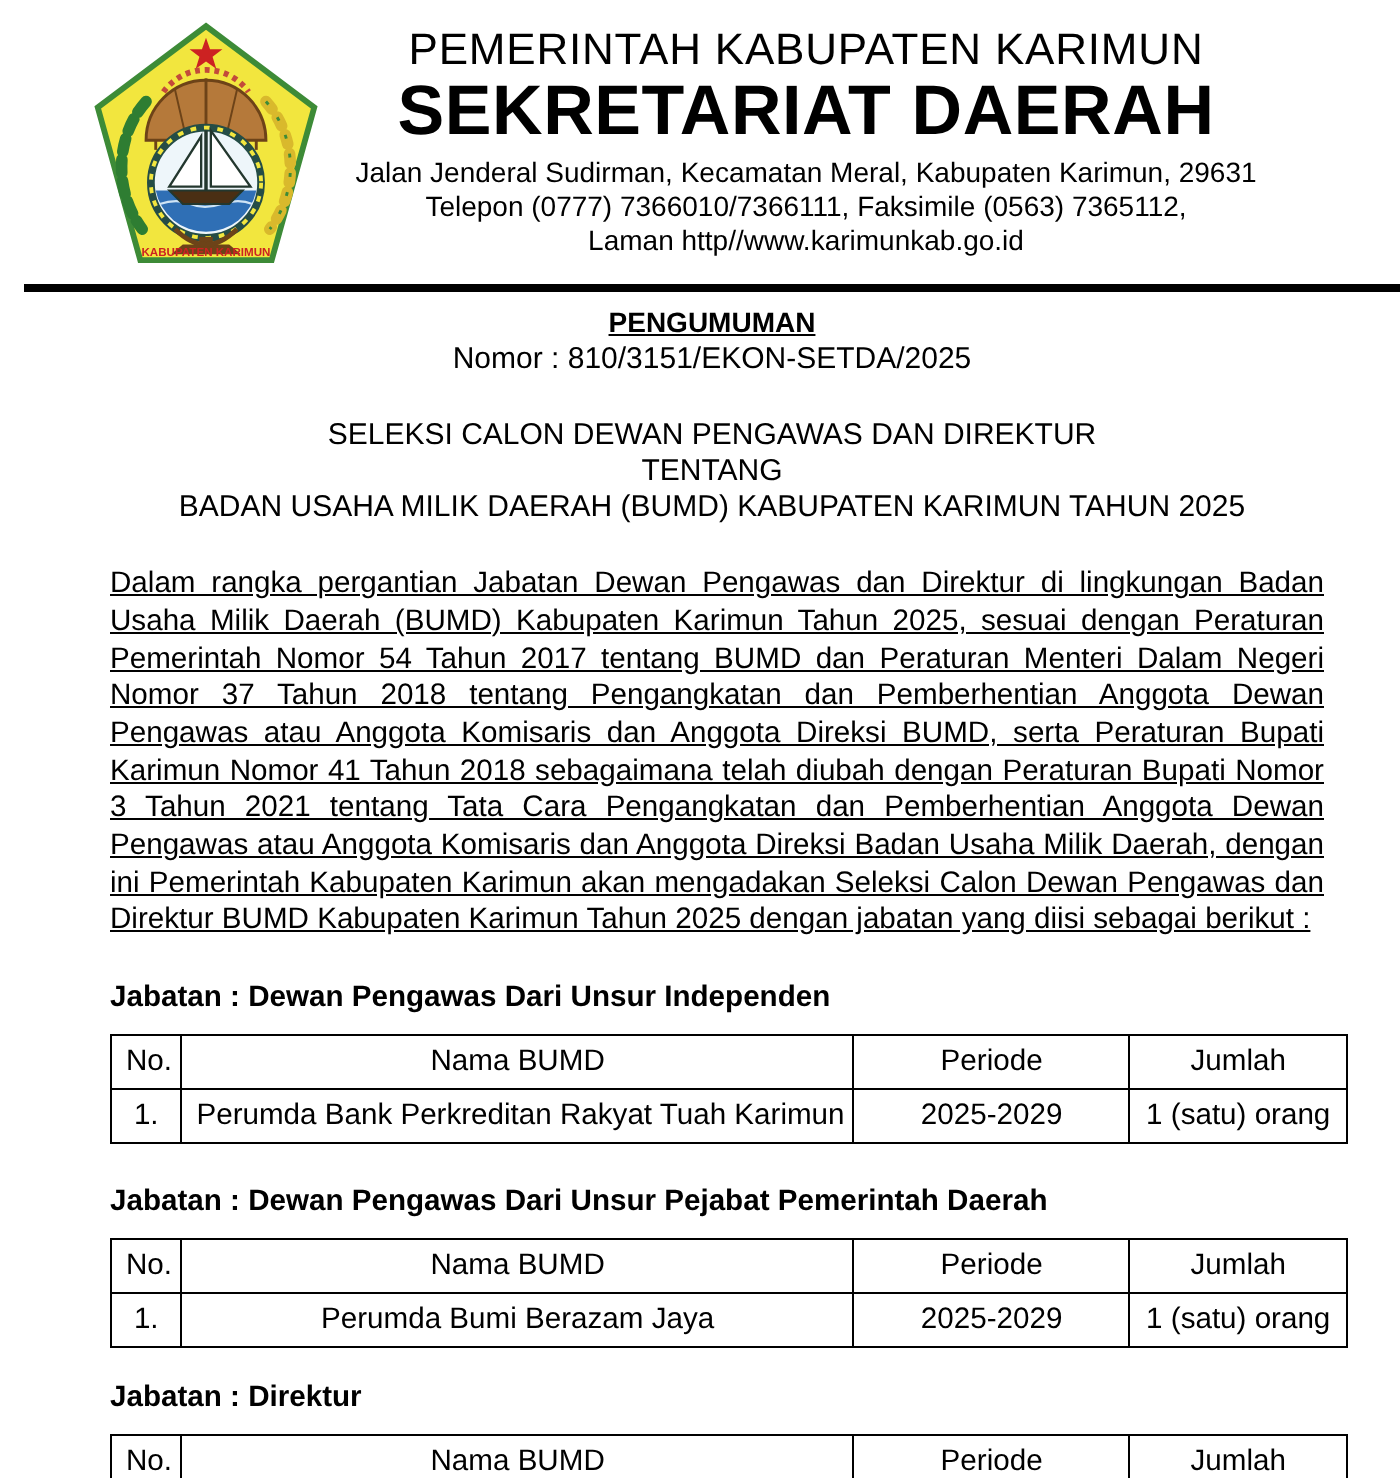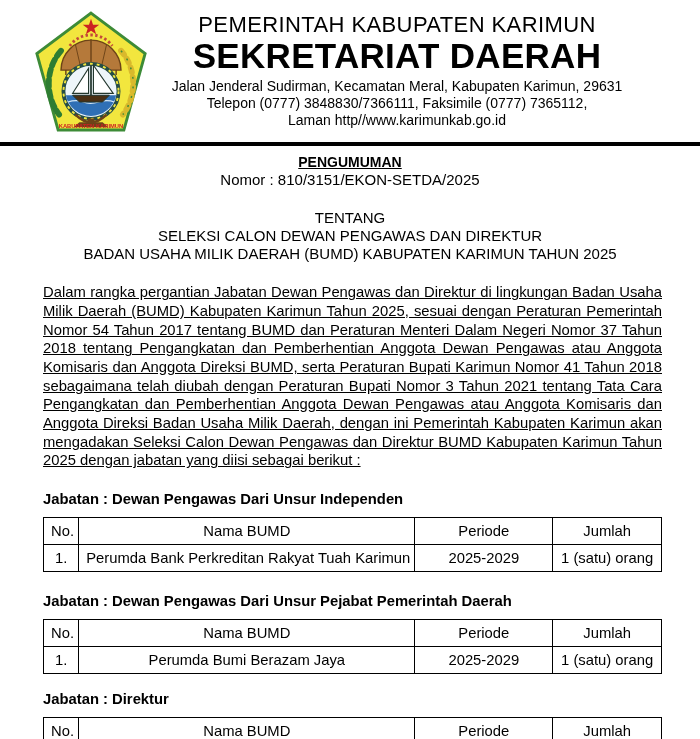--- a/index.html
+++ b/index.html
@@ -4,20 +4,21 @@
 <style>
   * { margin:0; padding:0; box-sizing:border-box; }
   html,body { background:#ffffff; }
   .page {
     width:700px; height:739px;
     background:#ffffff;
     font-family:"Liberation Sans", sans-serif;
     color:#000;
     position:relative;
     overflow:hidden;
+    padding-left:12px;
   }
   
   .letterhead { position:relative; height:140px; }
   .logo-wrap { position:absolute; left:33px; top:10px; width:116px; height:126px; }
   .lh-text { margin-left:94px; padding-top:12px; text-align:center; }
   .lh-government { font-size:22px; letter-spacing:.4px; line-height:1.15; }
   .lh-office { font-size:35px; font-weight:bold; letter-spacing:.3px; line-height:1.05; margin-top:1px; }
   .lh-addr { font-size:14px; line-height:1.2; }
   .lh-addr-block { margin-top:3px; }
   .rule { margin-top:2px; border-top:3px solid #000; height:4px; border-bottom:1px solid #000; }
@@ -110,36 +111,36 @@
 
         <text x="60" y="122" text-anchor="middle" font-size="6" font-weight="bold" font-family="Liberation Sans, sans-serif" fill="#cc2222">KABUPATEN KARIMUN</text>
       </svg>
     </div>
 
     <div class="lh-text">
       <div class="lh-government">PEMERINTAH KABUPATEN KARIMUN</div>
       <div class="lh-office">SEKRETARIAT DAERAH</div>
       <div class="lh-addr-block">
         <div class="lh-addr">Jalan Jenderal Sudirman, Kecamatan Meral, Kabupaten Karimun, 29631</div>
-        <div class="lh-addr">Telepon (0777) 3848830/7366111, Faksimile (0777) 7365112,</div>
+        <div class="lh-addr">Telepon (0777) 7366010/7366111, Faksimile (0563) 7365112,</div>
         <div class="lh-addr">Laman http//www.karimunkab.go.id</div>
       </div>
     </div>
   </div>
 
   <div class="rule"></div>
 
   <div class="announce">
     <div><span class="announce-title">PENGUMUMAN</span></div>
     <div class="announce-number">Nomor : 810/3151/EKON-SETDA/2025</div>
   </div>
 
   <div class="tentang-block">
+    <div>SELEKSI CALON DEWAN PENGAWAS DAN DIREKTUR</div>
     <div>TENTANG</div>
-    <div>SELEKSI CALON DEWAN PENGAWAS DAN DIREKTUR</div>
     <div>BADAN USAHA MILIK DAERAH (BUMD) KABUPATEN KARIMUN TAHUN 2025</div>
   </div>
 
   <div class="body-par">Dalam rangka pergantian Jabatan Dewan Pengawas dan Direktur di lingkungan Badan Usaha Milik Daerah (BUMD) Kabupaten Karimun Tahun 2025, sesuai dengan Peraturan Pemerintah Nomor 54 Tahun 2017 tentang BUMD dan Peraturan Menteri Dalam Negeri Nomor 37 Tahun 2018 tentang Pengangkatan dan Pemberhentian Anggota Dewan Pengawas atau Anggota Komisaris dan Anggota Direksi BUMD, serta Peraturan Bupati Karimun Nomor 41 Tahun 2018 sebagaimana telah diubah dengan Peraturan Bupati Nomor 3 Tahun 2021 tentang Tata Cara Pengangkatan dan Pemberhentian Anggota Dewan Pengawas atau Anggota Komisaris dan Anggota Direksi Badan Usaha Milik Daerah, dengan ini Pemerintah Kabupaten Karimun akan mengadakan Seleksi Calon Dewan Pengawas dan Direktur BUMD Kabupaten Karimun Tahun 2025 dengan jabatan yang diisi sebagai berikut :</div>
 
   <div class="section sec-1">
     <div class="section-heading">Jabatan : Dewan Pengawas Dari Unsur Independen</div>
     <table class="bumd">
       <colgroup>
           <col class="c-no">

